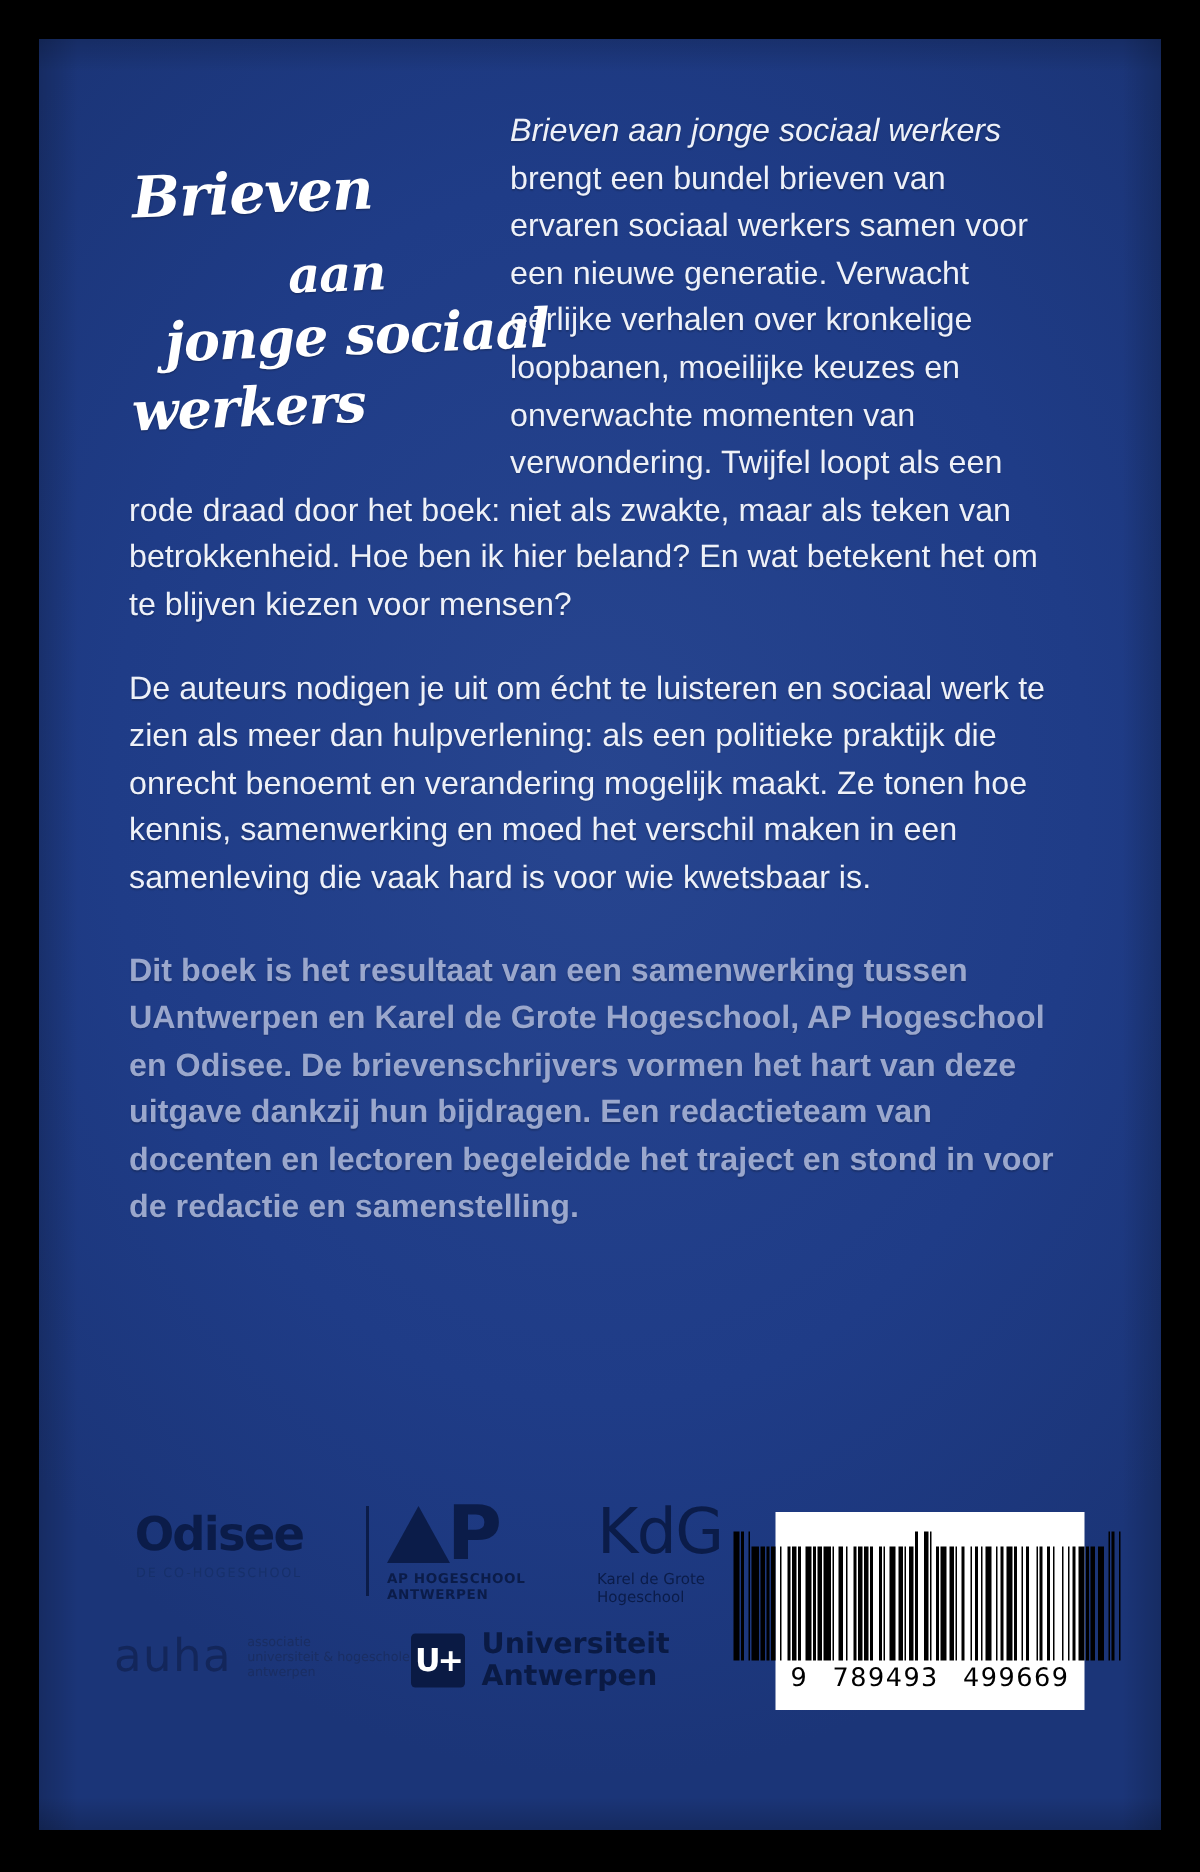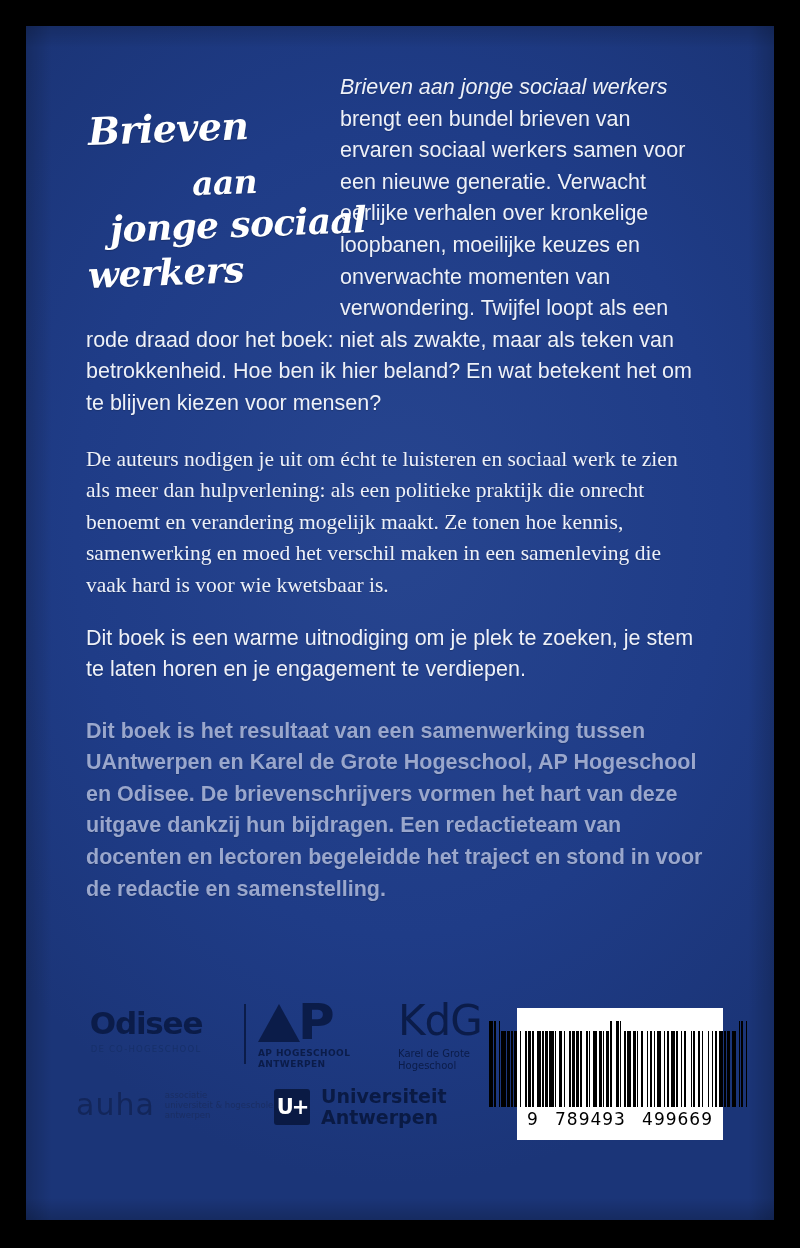--- a/index.html
+++ b/index.html
@@ -88,21 +88,21 @@
     height: 222px;
   }
   #blurb p { margin: 0 0 21px 0; text-align: left; }
   #blurb p.p-first { margin-bottom: 24px; }
   #blurb em.work-title { font-style: italic; }
   #blurb p.credits {
     color: #9aa7cc;
     font-weight: 600;
     margin-top: 30px;
   }
-  #p-auteurs  { margin-bottom: 23px; font-family: Liberation Serif, serif; }
+  #p-auteurs  { margin-bottom: 23px; }
   #p-dit-boek { margin-bottom: 23px; }
 
   
   #logos {
     position: absolute;
     left: 0;
     bottom: 0;
     width: 748px;
     height: 230px;
   }
@@ -280,21 +280,20 @@
       <div class="script t-line4">werkers</div>
     </div>
 
     <div id="blurb">
       <div id="title-gap"></div>
 
       <p class="p-first"><em class="work-title">Brieven aan jonge sociaal werkers</em><span> brengt een bundel brieven van ervaren sociaal werkers samen voor een nieuwe generatie. Verwacht eerlijke verhalen over kronkelige loopbanen, moeilijke keuzes en onverwachte momenten van verwondering. Twijfel loopt als een rode draad door het boek: niet als zwakte, maar als teken van betrokkenheid. Hoe ben ik hier beland? En wat betekent het om te blijven kiezen voor mensen?</span></p>
 
       <p id="p-auteurs">De auteurs nodigen je uit om écht te luisteren en sociaal werk te zien als meer dan hulpverlening: als een politieke praktijk die onrecht benoemt en verandering mogelijk maakt. Ze tonen hoe kennis, samenwerking en moed het verschil maken in een samenleving die vaak hard is voor wie kwetsbaar is.</p>
 
-      <p id="p-dit-boek">Dit boek is een warme uitnodiging om je plek te zoeken, je stem te laten horen en je engagement te verdiepen.</p>
 
       <p class="credits">Dit boek is het resultaat van een samenwerking tussen UAntwerpen en Karel de Grote Hogeschool, AP Hogeschool en Odisee. De brievenschrijvers vormen het hart van deze uitgave dankzij hun bijdragen. Een redactieteam van docenten en lectoren begeleidde het traject en stond in voor de redactie en samenstelling.</p>
     </div>
 
     <div id="logos">
 
       <div class="logo" id="logo-odisee">
         <div class="word">Odisee</div>
         <div class="tag">DE CO-HOGESCHOOL</div>
       </div>

